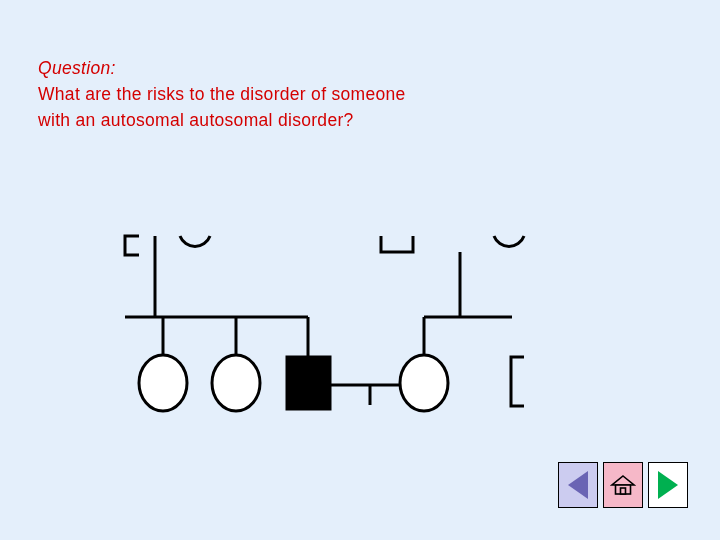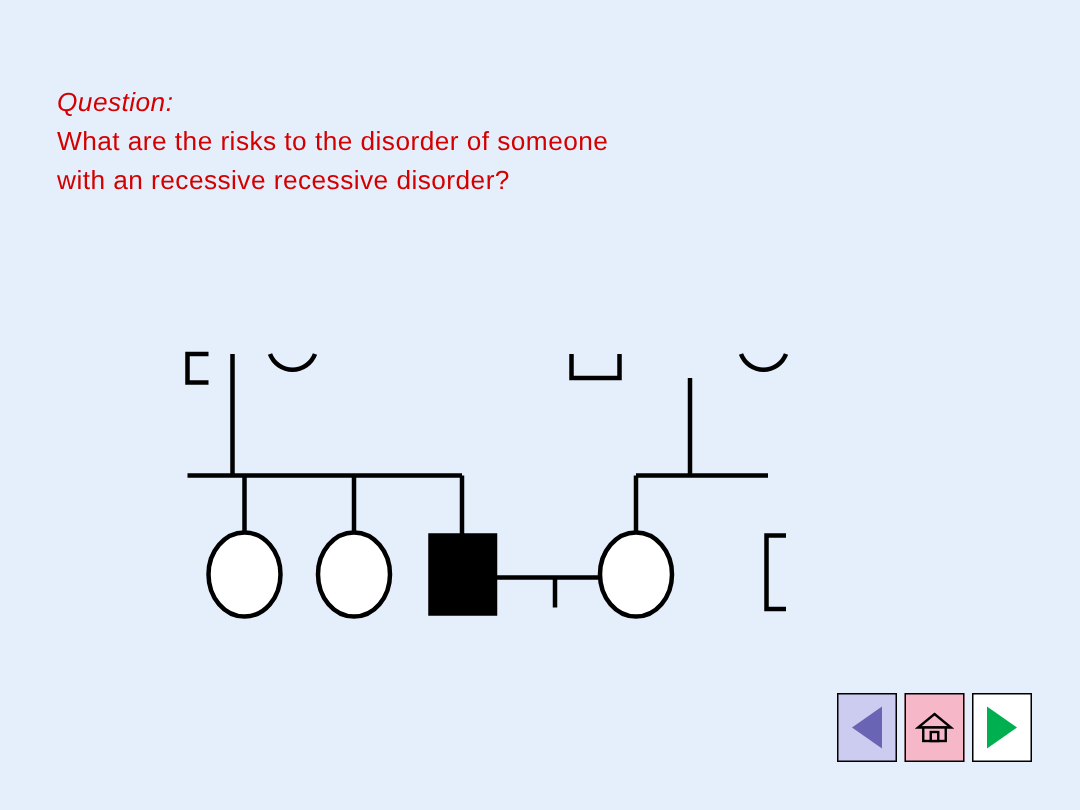--- a/index.html
+++ b/index.html
@@ -95,21 +95,21 @@
   }
 </style>
 </head>
 <body>
 
 <div id="slide">
 
   <div class="question-block">
     <span class="question-label">Question:</span>
     <span class="question-line">What are the risks to the disorder of someone</span>
-    <span class="question-line">with an recessive recessive disorder?</span>
+    <span class="question-line">with an autosomal autosomal disorder?</span>
   </div>
 
   <svg id="pedigree" viewBox="0 0 720 540">
 
     <g>
 
       <path d="M 139 236 L 125 236 L 125 255 L 139 255" fill="none" stroke="#000" stroke-width="3"></path>
 
       <path d="M 180 236 A 16 16 0 0 0 210 236" fill="none" stroke="#000" stroke-width="3"></path>
 

